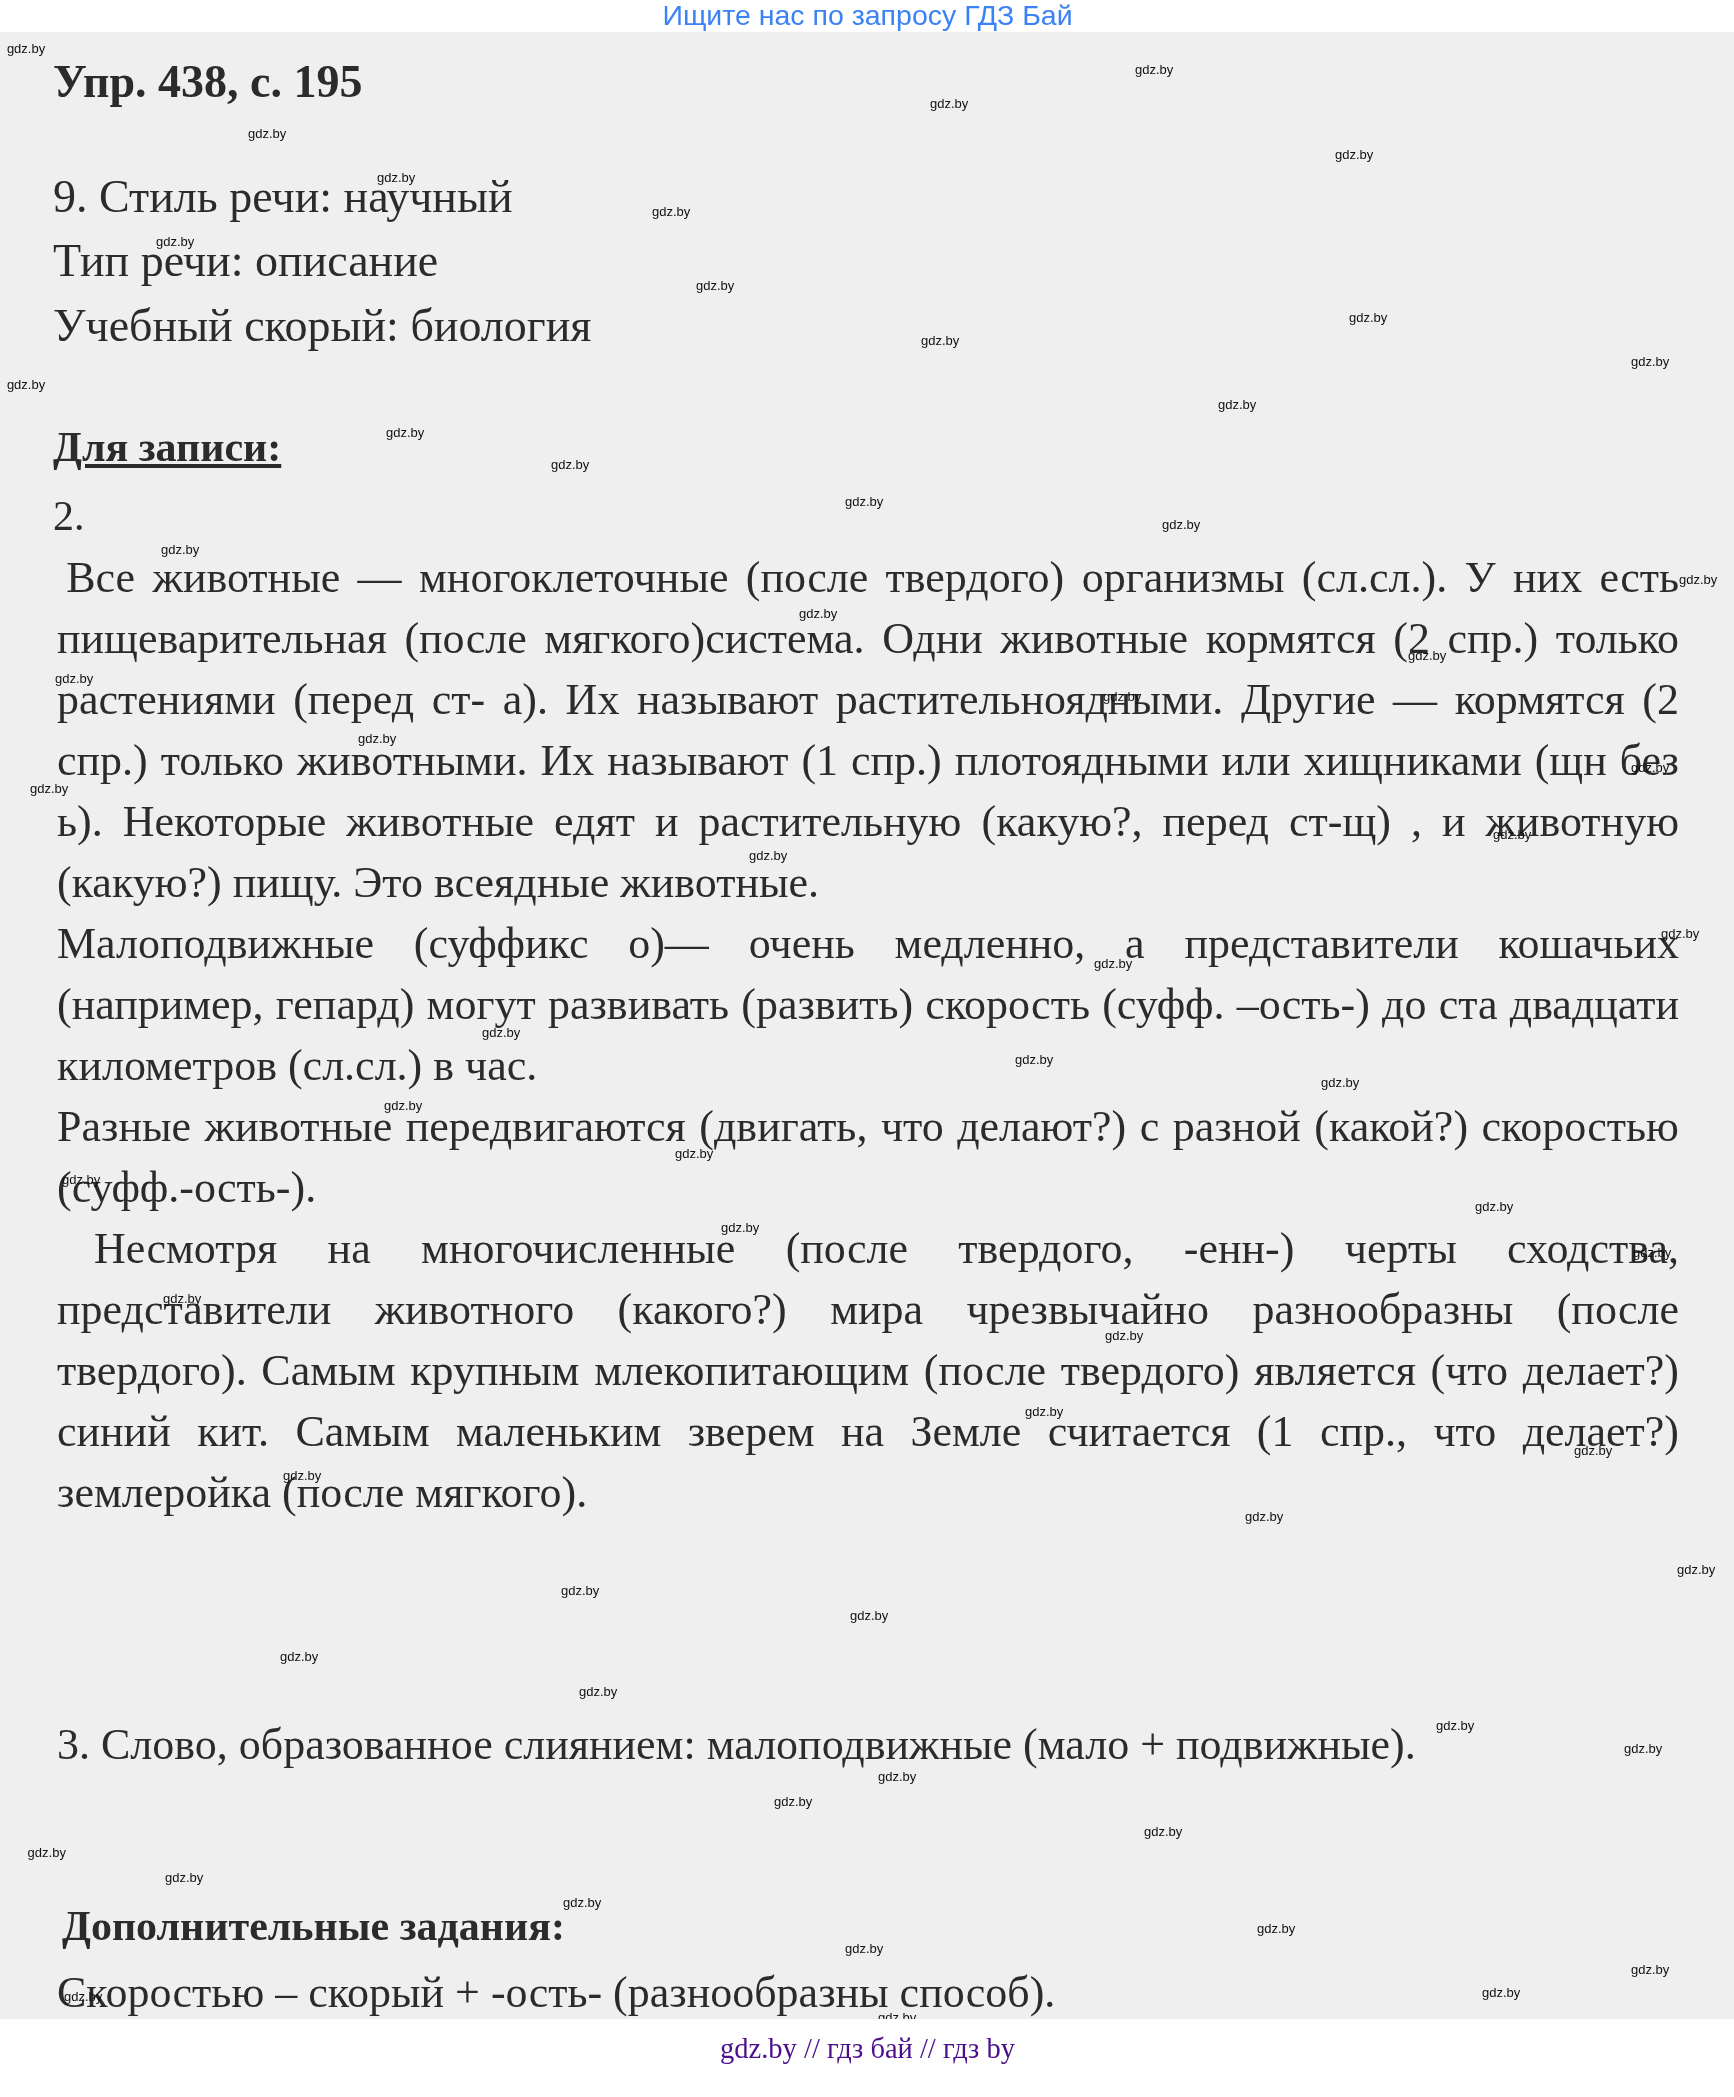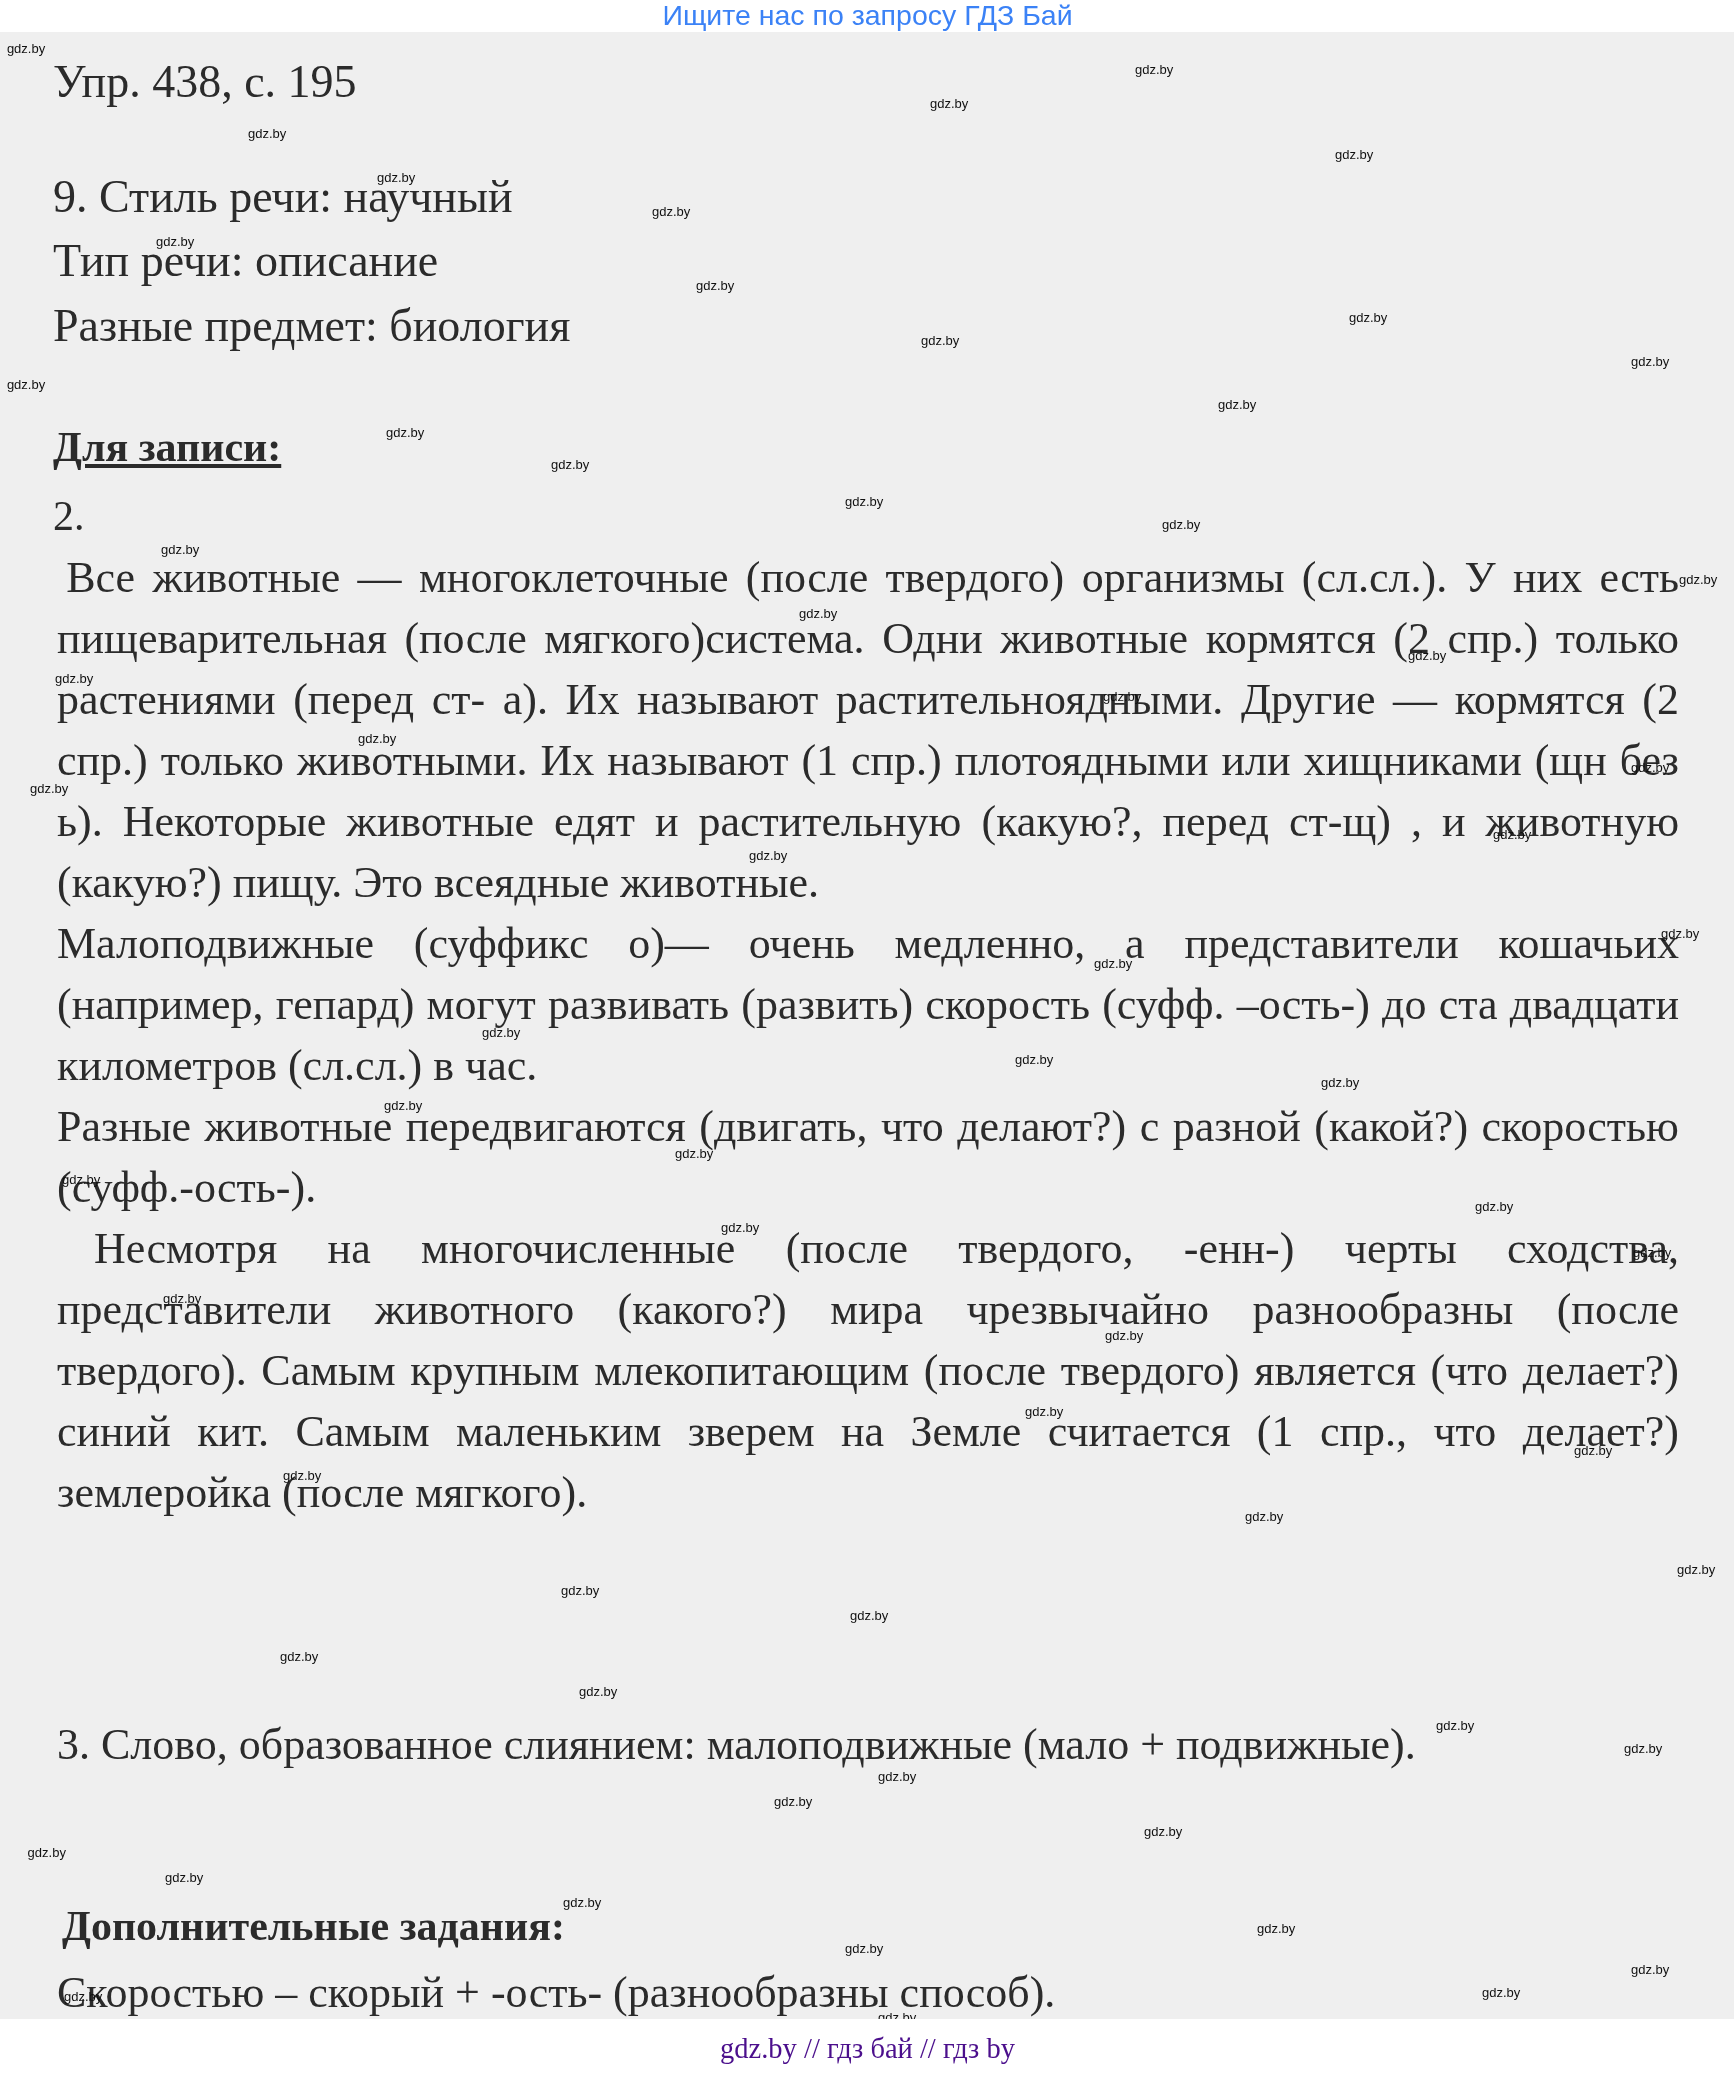--- a/index.html
+++ b/index.html
@@ -3,41 +3,41 @@
 <meta charset="utf-8">
 <style>
   html,body{margin:0;padding:0;}
   body{width:1735px;height:2097px;background:#fff;position:relative;overflow:hidden;font-family:"Liberation Serif",serif;color:#2b2b2b;}
   .topbar{position:absolute;left:0;top:0;width:1735px;height:32px;background:#fff;text-align:center;}
   .topbar a{font-family:"Liberation Sans",sans-serif;font-size:28.5px;color:#3b82f6;text-decoration:none;line-height:30px;}
   .page{position:absolute;left:0;top:32px;width:1735px;height:1987px;background:#efefef;}
   .botbar{position:absolute;left:0;top:2019px;width:1735px;height:78px;background:#fff;text-align:center;}
   .botbar span{font-family:Liberation Serif, serif;font-size:28.5px;color:#4b0f8c;line-height:60px;}
   .wm{position:absolute;font-family:"Liberation Sans",sans-serif;font-size:13px;color:#111;}
-  .title{position:absolute;left:53px;top:55px;font-size:46px;font-weight:normal;}
+  .title{position:absolute;left:53px;top:55px;font-size:46px;font-weight:bold;}
   .l1{position:absolute;left:53px;font-size:46px;}
   .hdr{position:absolute;left:53px;font-size:42px;font-weight:bold;text-decoration:underline;}
   .num{position:absolute;left:53px;font-size:42px;}
   .para{position:absolute;left:57px;width:1622px;font-size:44px;line-height:61px;text-align:justify;}
   .para p{margin:0;}
 </style>
 </head>
 <body>
 
 <div class="topbar">
   <a>Ищите нас по запросу ГДЗ Бай</a>
 </div>
 
 <div class="page"></div>
 
 <div class="title">Упр. 438, с. 195</div>
 
 <div class="l1" style="top:170px">9. Стиль речи: научный</div>
 <div class="l1" style="top:234px">Тип речи: описание</div>
-<div class="l1" style="top:299px">Разные предмет: биология</div>
+<div class="l1" style="top:299px">Учебный скорый: биология</div>
 
 <div class="hdr" style="top:423px">Для записи:</div>
 <div class="num" style="top:492px">2.</div>
 
 <div class="para" style="top:547px">
   <p style="text-indent:9.2px">Все животные — многоклеточные (после твердого) организмы (сл.сл.). У них есть пищеварительная (после мягкого)система. Одни животные кормятся (2 спр.) только растениями (перед ст- а). Их называют растительноядными. Другие — кормятся (2 спр.) только животными. Их называют (1 спр.) плотоядными или хищниками (щн без ь). Некоторые животные едят и растительную (какую?, перед ст-щ) , и животную (какую?) пищу. Это всеядные животные.</p>
   <p>Малоподвижные (суффикс о)— очень медленно, а представители кошачьих (например, гепард) могут развивать (развить) скорость (суфф. –ость-) до ста двадцати километров (сл.сл.) в час.</p>
   <p>Разные животные передвигаются (двигать, что делают?) с разной (какой?) скоростью (суфф.-ость-).</p>
   <p style="text-indent:37px">Несмотря на многочисленные (после твердого, -енн-) черты сходства, представители животного (какого?) мира чрезвычайно разнообразны (после твердого). Самым крупным млекопитающим (после твердого) является (что делает?) синий кит. Самым маленьким зверем на Земле считается (1 спр., что делает?) землеройка (после мягкого).</p>
 </div>

